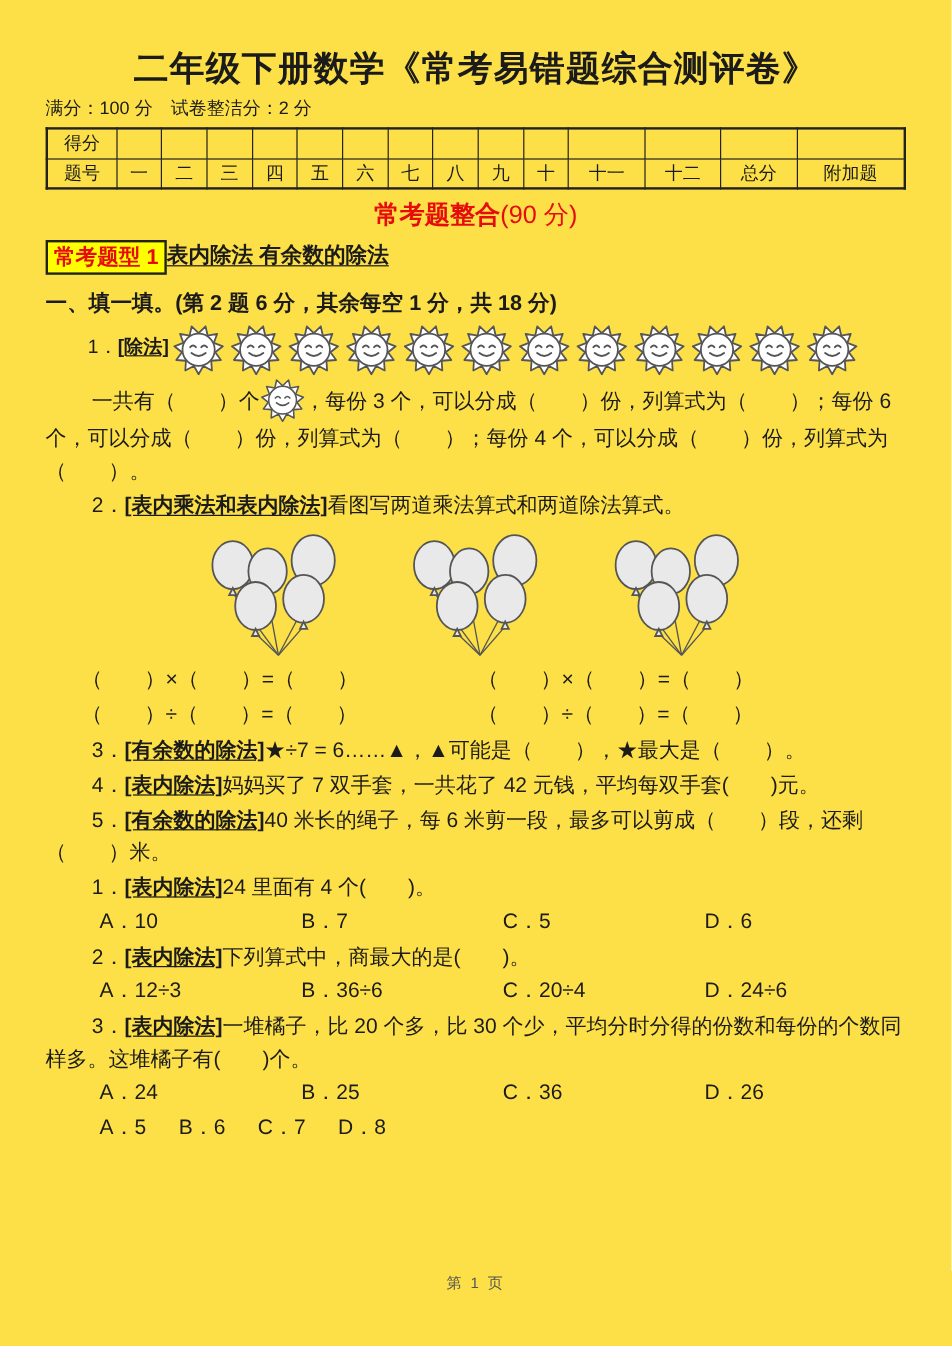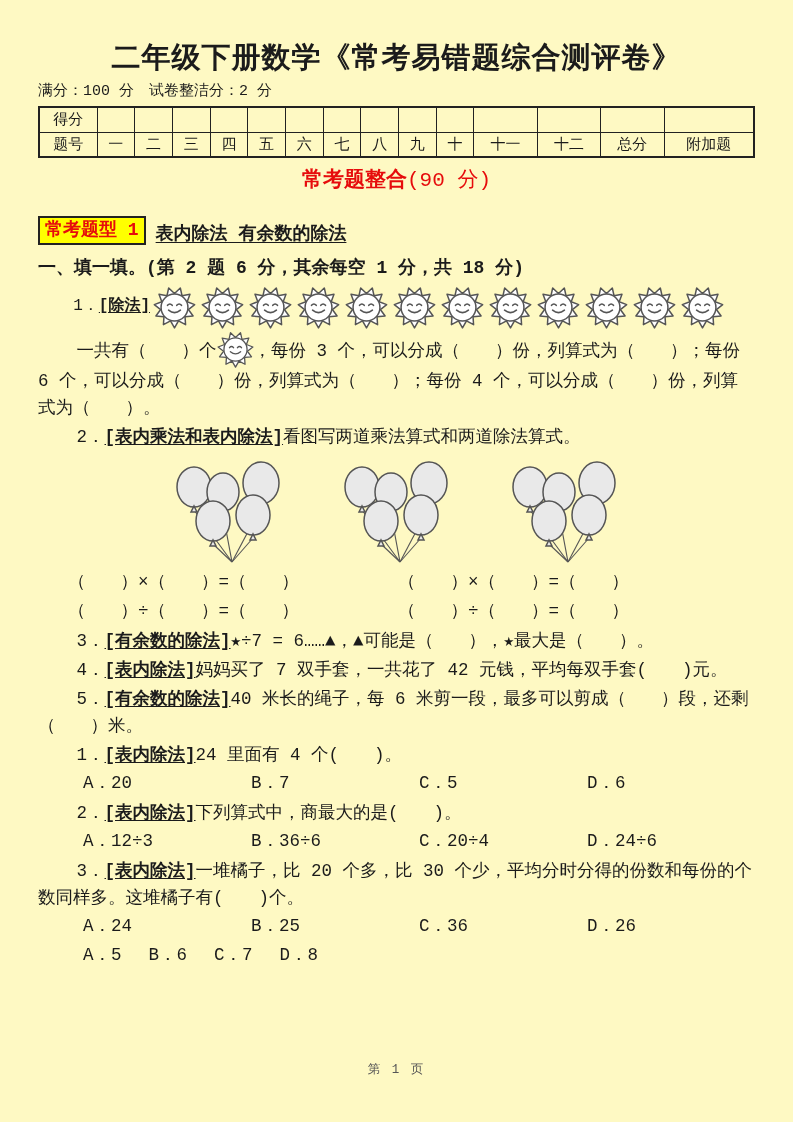--- a/index.html
+++ b/index.html
@@ -1,30 +1,30 @@
 <!DOCTYPE html>
 <html><head>
 <meta charset="utf-8">
 <style>
   *{margin:0;padding:0;box-sizing:border-box}
   html,body{background:#ffffff}
   .page{
-    width:793px;height:1122px;position:relative;overflow:hidden;background:#fef9c3;
-    font-family:Liberation Mono, monospace;color:#1b1b1b;
+    width:793px;height:1122px;position:relative;overflow:hidden;background:#fde047;
+    font-family:Liberation Sans, sans-serif;color:#1b1b1b;
     padding:38px 38px 0;
     --accent:#e60c0c; --hl:#ffff00;
   }
   .title{text-align:center;font-size:29px;font-weight:bold;letter-spacing:1px}
   .score-note{font-size:15px;margin-top:3px}
   table.score{border-collapse:collapse;width:100%;margin-top:6px;border:2px solid #222}
   table.score td{border:1.5px solid #222;height:25px;text-align:center;font-size:15px;padding:0 3px;white-space:nowrap}
   table.score td.lbl{width:58px}
   .red-heading{text-align:center;font-size:21px;color:var(--accent);font-weight:bold;margin-top:7px}
   .red-heading .suffix{font-weight:normal}
-  .badge-row{display:flex;align-items:flex-end;gap:10px;margin-top:23px}
+  .badge-row{display:flex;align-items:flex-start;margin-top:7px}
   .badge{background:var(--hl);border:2px solid #222;color:var(--accent);font-weight:bold;font-size:18px;line-height:25px;padding:0 5px}
   .topic-title{font-weight:bold;font-size:18px;text-decoration:underline;text-underline-offset:3px}
   .sec-heading{font-weight:bold;font-size:18px;margin-top:10px;line-height:26px}
   p.q{font-size:17.5px;line-height:27px;text-indent:2.2em;margin-top:2px}
   .tag{font-weight:bold;text-decoration:underline;text-underline-offset:2px}
   .q1-head{display:flex;align-items:center;margin-left:2.2em;margin-top:5px;font-size:16px}
   .q1-label{white-space:nowrap;padding-bottom:5px}
   .sun-row{display:inline-flex;gap:5px;margin-left:3px}
   .sun-row svg{width:43px;height:43px;display:block}
   .inline-sun svg{width:37px;height:37px;vertical-align:-12px}
@@ -251,21 +251,21 @@
   <p class="q"><span>3．</span><span class="tag">[有余数的除法]</span><span>★÷7 = 6……▲，▲可能是（　　），★最大是（　　）。</span></p>
 
   <p class="q"><span>4．</span><span class="tag">[表内除法]</span><span>妈妈买了 7 双手套，一共花了 42 元钱，平均每双手套(　　)元。</span></p>
 
   <p class="q"><span>5．</span><span class="tag">[有余数的除法]</span><span>40 米长的绳子，每 6 米剪一段，最多可以剪成（　　）段，还剩（　　）米。</span></p>
 
 
   <div>
       <p class="q"><span>1．</span><span class="tag">[表内除法]</span><span>24 里面有 4 个(　　)。</span></p>
       <div class="options spread">
-        <span>A．20</span>
+        <span>A．10</span>
         <span>B．7</span>
         <span>C．5</span>
         <span>D．6</span>
       </div>
       <p class="q"><span>2．</span><span class="tag">[表内除法]</span><span>下列算式中，商最大的是(　　)。</span></p>
       <div class="options spread">
         <span>A．12÷3</span>
         <span>B．36÷6</span>
         <span>C．20÷4</span>
         <span>D．24÷6</span>

